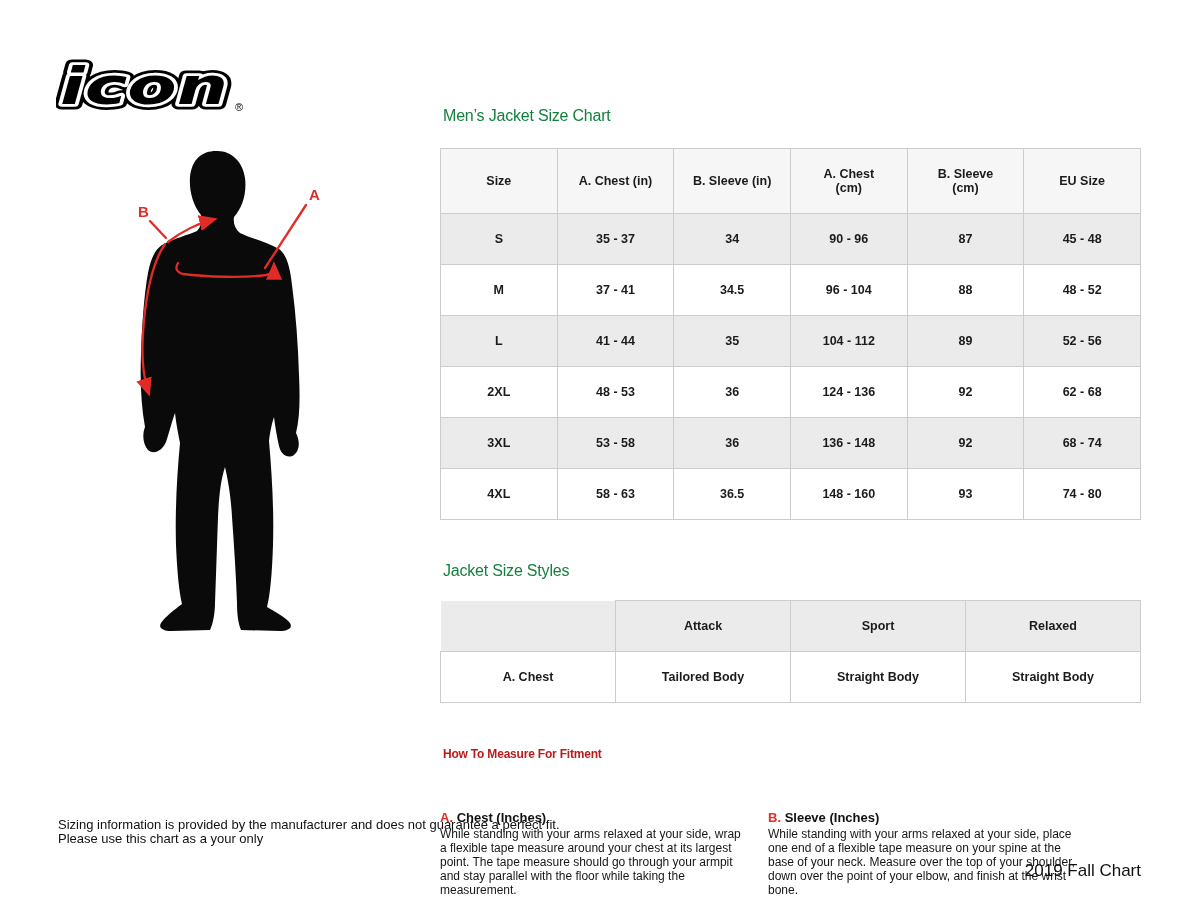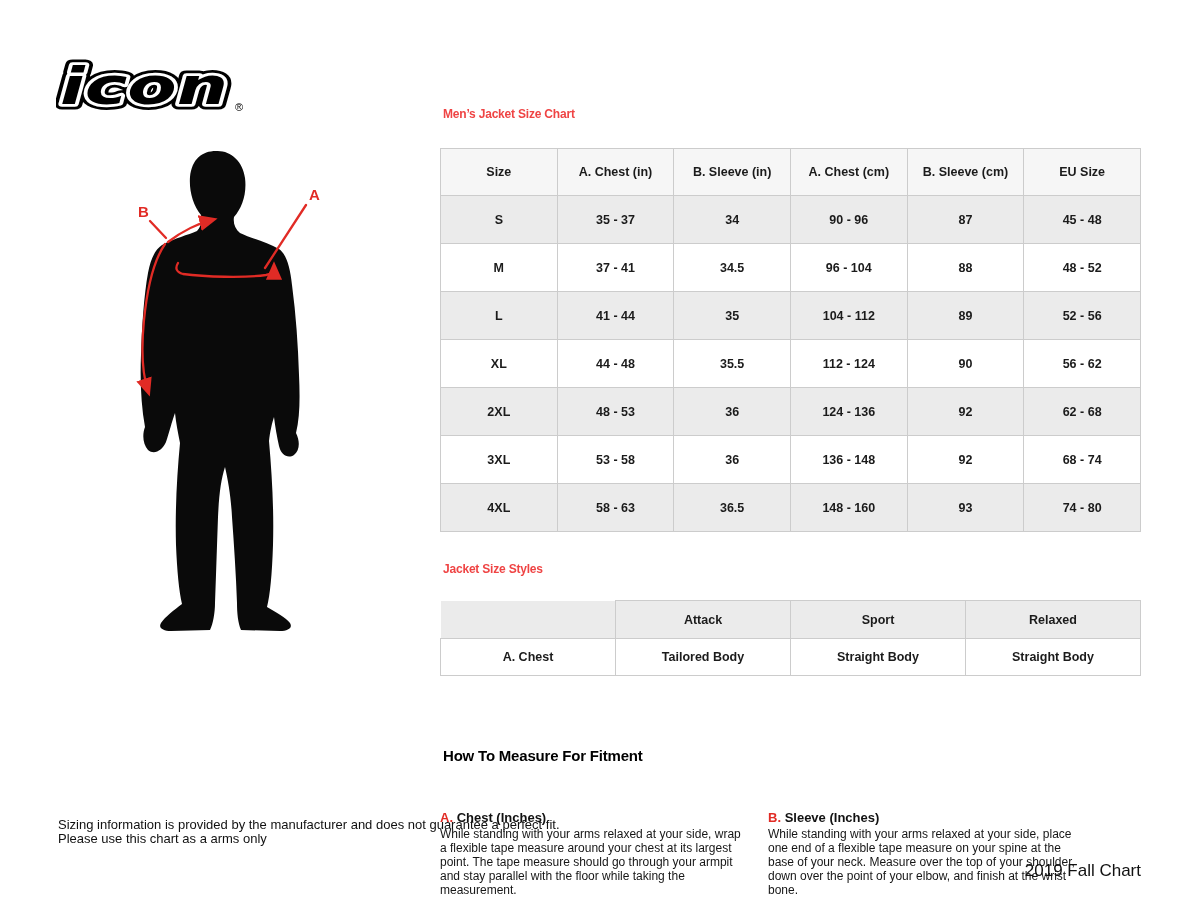--- a/index.html
+++ b/index.html
@@ -1,28 +1,28 @@
 <!DOCTYPE html>
 <html><head>
 <meta charset="utf-8">
 <style>
   html,body{margin:0;padding:0;background:#fff;}
   body{width:1200px;height:900px;overflow:hidden;position:relative;
        font-family:"Liberation Sans","DejaVu Sans",sans-serif;color:#111;}
   .abs{position:absolute;}
 
   
-  .h-main{font-weight:bold;font-size:12px;letter-spacing:-0.2px;color:#ef4444;}
-  .h-big{font-weight:bold;font-size:15px;letter-spacing:-0.2px;color:#000000;}
+  .h-main{font-weight:normal;font-size:16px;letter-spacing:-0.2px;color:#15803d;}
+  .h-big{font-weight:bold;font-size:12px;letter-spacing:-0.2px;color:#b91c1c;}
 
   
   #size-table-wrap{left:440px;top:148px;width:701px;}
   table{border-collapse:collapse;width:100%;table-layout:fixed;}
   td,th{border:1px solid #ccc;text-align:center;vertical-align:middle;
-        font-size:12.5px;font-weight:bold;color:#1b1b1b;padding:0;}
+        font-size:12.5px;font-weight:bold;color:#1b1b1b;padding:18px;}
   #size-table thead tr{height:47px;}
   #size-table thead th{background:#f6f6f6;}
   #size-table tbody tr{height:48px;}
   #size-table tbody tr:nth-child(odd) td{background:#ebebeb;}
   #size-table tbody tr:nth-child(even) td{background:#fff;}
 
   
   #styles-table-wrap{left:440px;top:600px;width:701px;}
   #styles-table tr{height:37px;}
   #styles-table tr.head{height:38px;}
@@ -123,28 +123,20 @@
         </tr>
         <tr>
           <td>L</td>
           <td>41 - 44</td>
           <td>35</td>
           <td>104 - 112</td>
           <td>89</td>
           <td>52 - 56</td>
         </tr>
         <tr>
-          <td>XL</td>
-          <td>44 - 48</td>
-          <td>35.5</td>
-          <td>112 - 124</td>
-          <td>90</td>
-          <td>56 - 62</td>
-        </tr>
-        <tr>
           <td>2XL</td>
           <td>48 - 53</td>
           <td>36</td>
           <td>124 - 136</td>
           <td>92</td>
           <td>62 - 68</td>
         </tr>
         <tr>
           <td>3XL</td>
           <td>53 - 58</td>
@@ -193,16 +185,16 @@
   <p class="measure-body">While standing with your arms relaxed at your side, wrap a flexible tape measure around your chest at its largest point. The tape measure should go through your armpit and stay parallel with the floor while taking the measurement.</p>
 </div>
 
 <div class="abs measure-col" style="left:768px;top:775px;width:312px;">
   <p class="measure-head"><span class="red">B.</span> <span>Sleeve (Inches)</span></p>
   <p class="measure-body">While standing with your arms relaxed at your side, place one end of a flexible tape measure on your spine at the base of your neck. Measure over the top of your shoulder, down over the point of your elbow, and finish at the wrist bone.</p>
 </div>
 
 <div class="abs" id="disclaimer">
   <div>Sizing information is provided by the manufacturer and does not guarantee a perfect fit.</div>
-  <div>Please use this chart as a arms only</div>
+  <div>Please use this chart as a your only</div>
 </div>
 
 <div class="abs" id="chart-version">2019 Fall Chart</div>
 
 </body></html>

